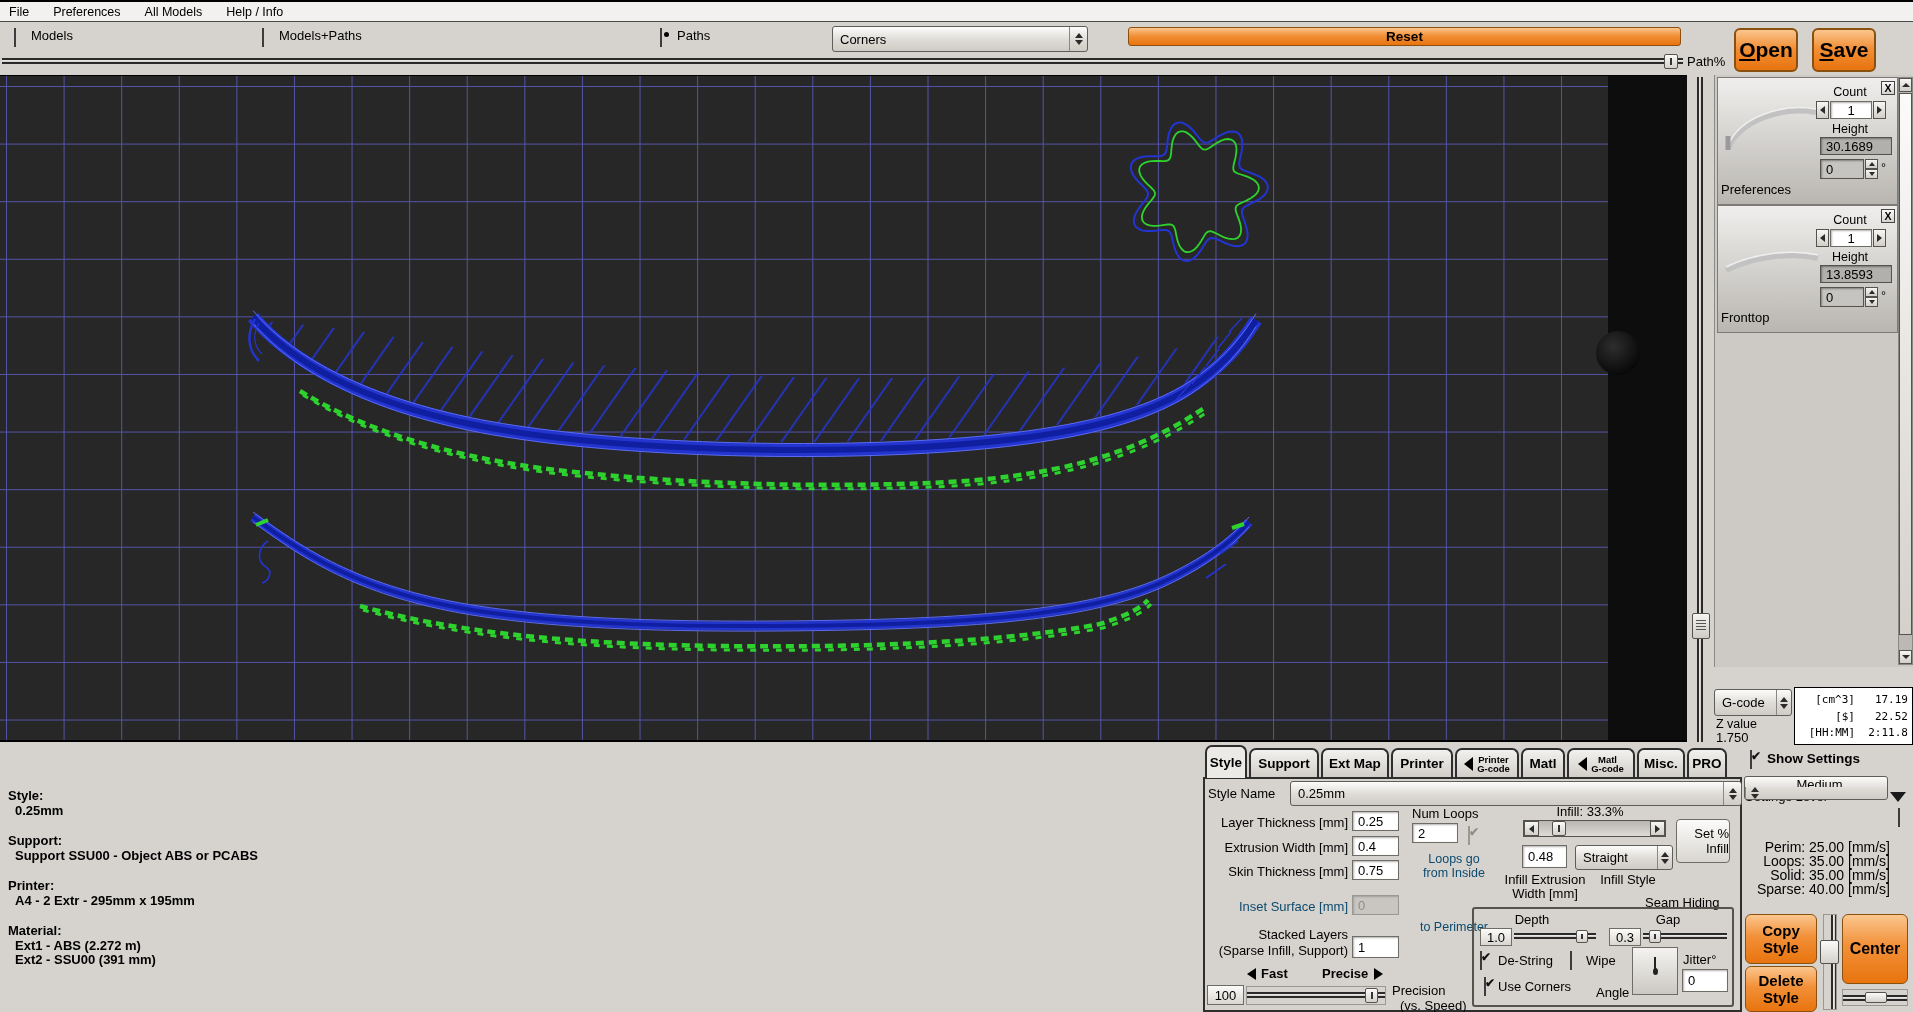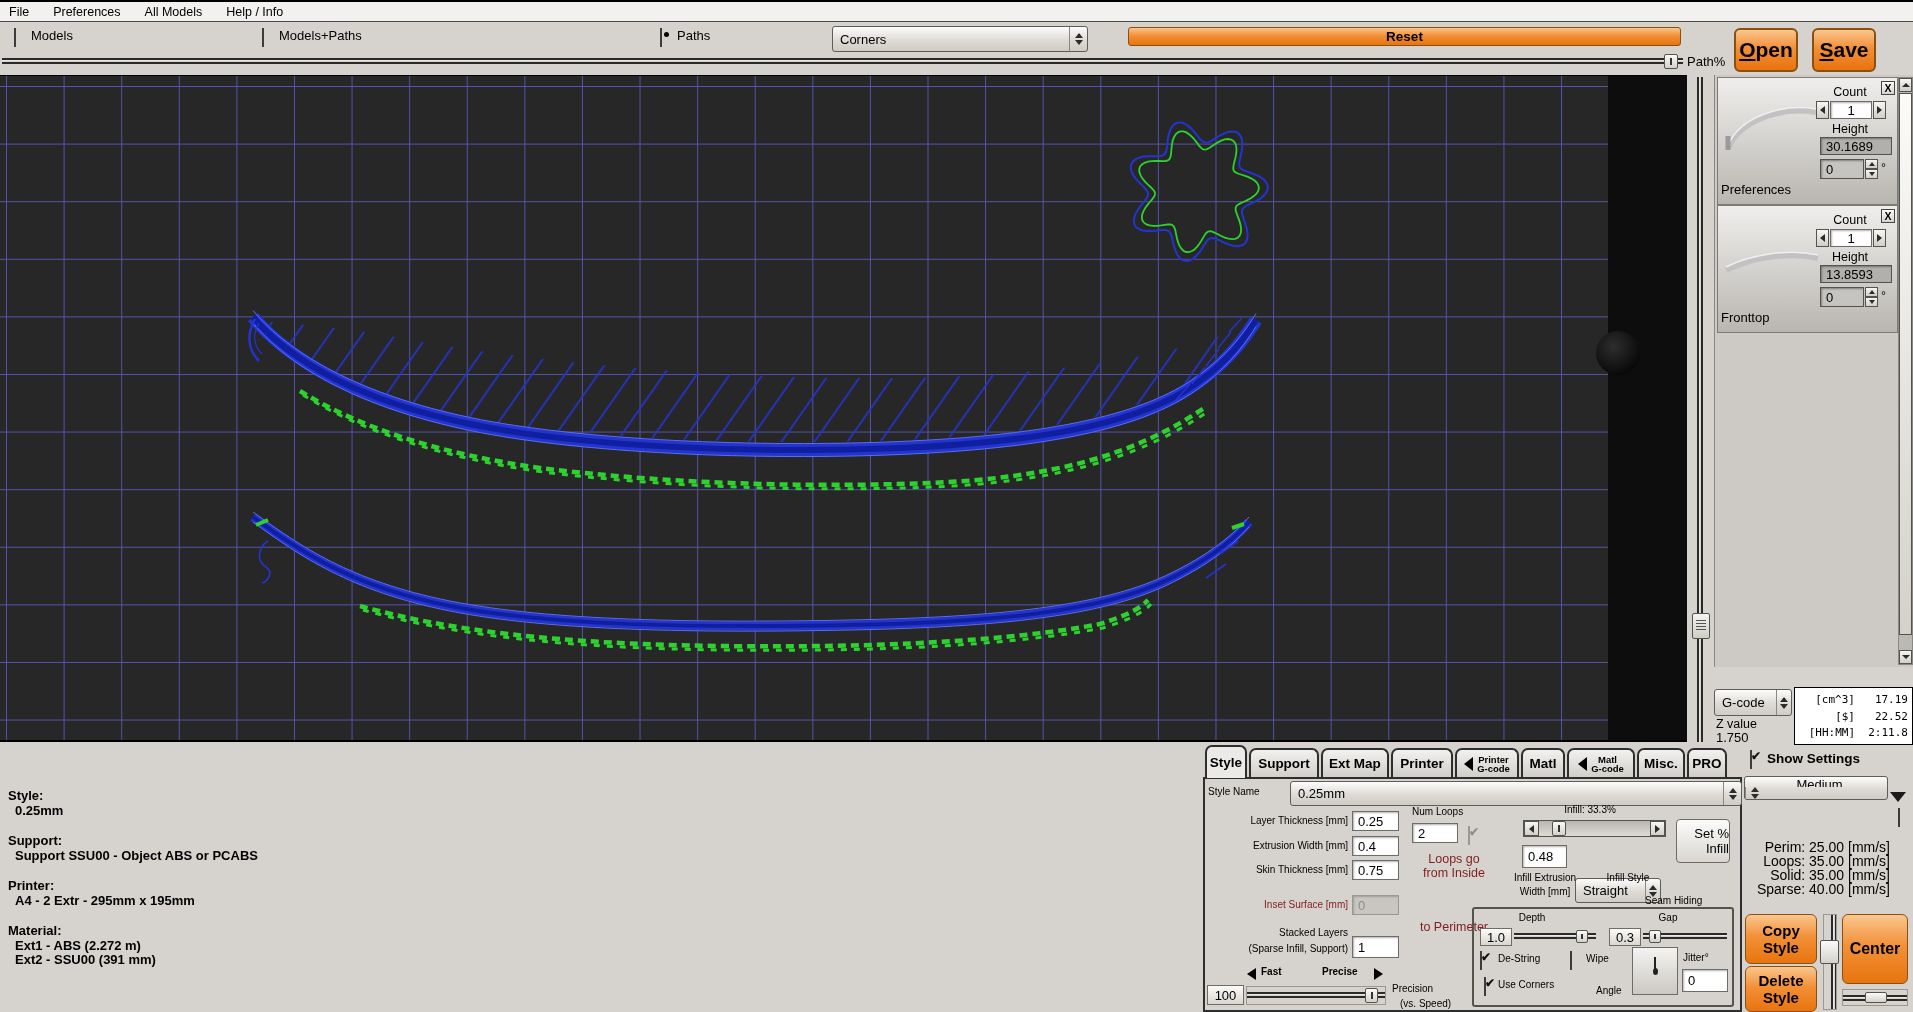--- a/index.html
+++ b/index.html
@@ -67,24 +67,24 @@
   .statsbox { left:1794px; top:687px; width:119px; height:58px; background:#fff; border:1px solid #000; font-family:"DejaVu Sans Mono", monospace; font-size:11px; display:flex; flex-direction:column; justify-content:space-evenly; padding:1px 4px; }
   .statsrow { display:flex; justify-content:space-between; }
   .statsrow .k { display:inline-block; width:56px; text-align:right; white-space:pre; }
   .statsrow .v { display:inline-block; width:50px; text-align:right; }
 
   
   .tab { position:absolute; top:748px; height:29px; background:linear-gradient(#f2f1ef,#d2cfc9); border:2px solid #2e2e2e; border-bottom:none; border-radius:7px 7px 0 0; display:flex; align-items:center; justify-content:center; font-weight:bold; font-size:13.5px; gap:4px; }
   .tab.active { top:745px; height:33px; background:#eceae6; z-index:3; }
   .tab .two { display:flex; flex-direction:column; line-height:9px; font-size:9.5px; text-align:center; }
   .style-frame { left:1203px; top:777px; width:539px; height:235px; border:2px solid #2e2e2e; }
-  .flabel { position:absolute; font-size:10px; white-space:nowrap; }
+  .flabel { position:absolute; font-size:13px; white-space:nowrap; }
   .flabel.r { text-align:right; }
   .flabel.c { text-align:center; }
-  .flabel.dim { color:#7f1d1d; }
+  .flabel.dim { color:#0c4a6e; }
   .seambox { left:1472px; top:907px; width:262px; height:100px; border:2px solid #55534e; border-radius:3px; }
   .angle-dial { left:1632px; top:947px; width:46px; height:48px; background:linear-gradient(#f4f3f1,#cbc8c2); border:1px solid #6f6c66; }
   .angle-dial::before { content:""; position:absolute; left:50%; top:9px; width:2px; height:13px; margin-left:-1px; background:#222; }
   .angle-dial::after { content:""; position:absolute; left:50%; top:20px; width:5px; height:7px; margin-left:-2.5px; border-radius:50%; background:#222; }
   .bold { font-weight:bold; }
 
   .summary { left:8px; top:789px; width:420px; font-size:13px; font-weight:bold; line-height:14.5px; }
   .summary .grp { margin-bottom:16px; }
   .summary .val { padding-left:7px; }
 
@@ -379,21 +379,21 @@
       </span>
     <span class="abs sb-btn" style="right:0;top:0;width:15px;height:15px;">
         <span class="t-right"></span>
       </span>
     <span class="abs thumb thumb-mark-v" style="left:28px;top:0px;width:14px;height:15px;"></span>
   </div>
   <div class="abs raised" style="left:1676px;top:819px;width:54px;height:44px;border-radius:4px;display:flex;align-items:center;justify-content:center;text-align:right;font-size:13px;">
       <span>Set % Infill</span>
     </div>
   <span class="abs sunken valbox" style="left:1522px;top:845px;width:45px;height:23px;">0.48</span>
-  <div class="abs dropdown" style="left:1575px;top:878px;width:86px;height:25px;">
+  <div class="abs dropdown" style="left:1575px;top:845px;width:98px;height:25px;">
     <span class="dd-text">Straight</span>
     <span class="dd-split" style="width:15px;">
         <span class="t-up"></span>
         <span class="t-down"></span>
       </span>
   </div>
   <span class="flabel c" style="left:1493px;top:872px;width:104px;">Infill Extrusion</span>
   <span class="flabel c" style="left:1493px;top:886px;width:104px;">Width [mm]</span>
   <span class="flabel c" style="left:1588px;top:872px;width:80px;">Infill Style</span>
 

